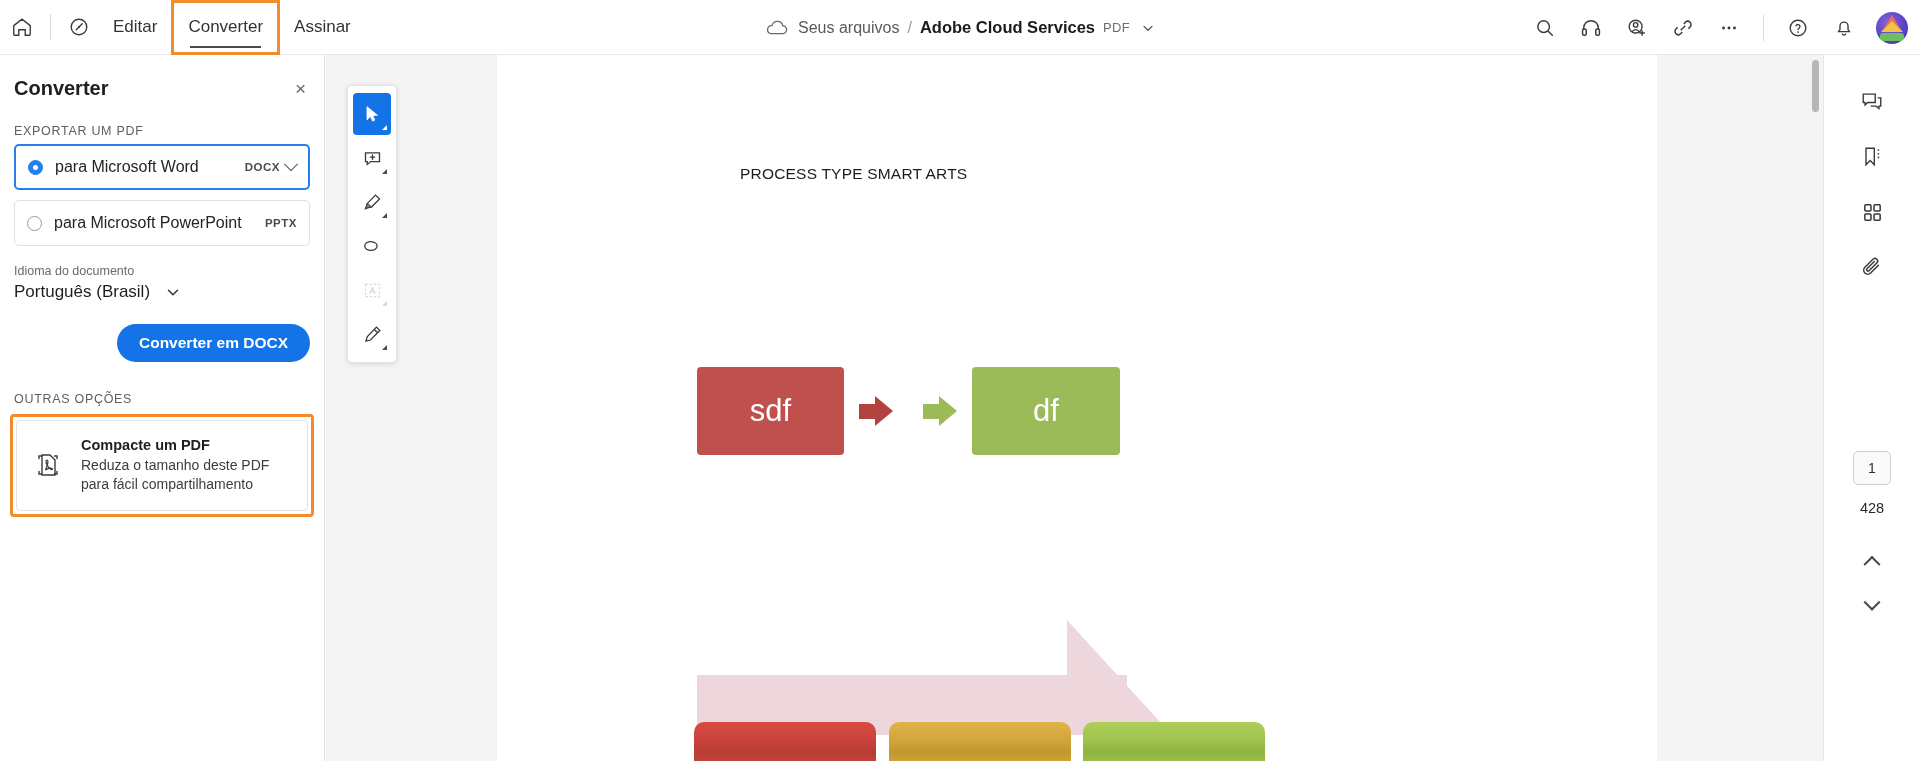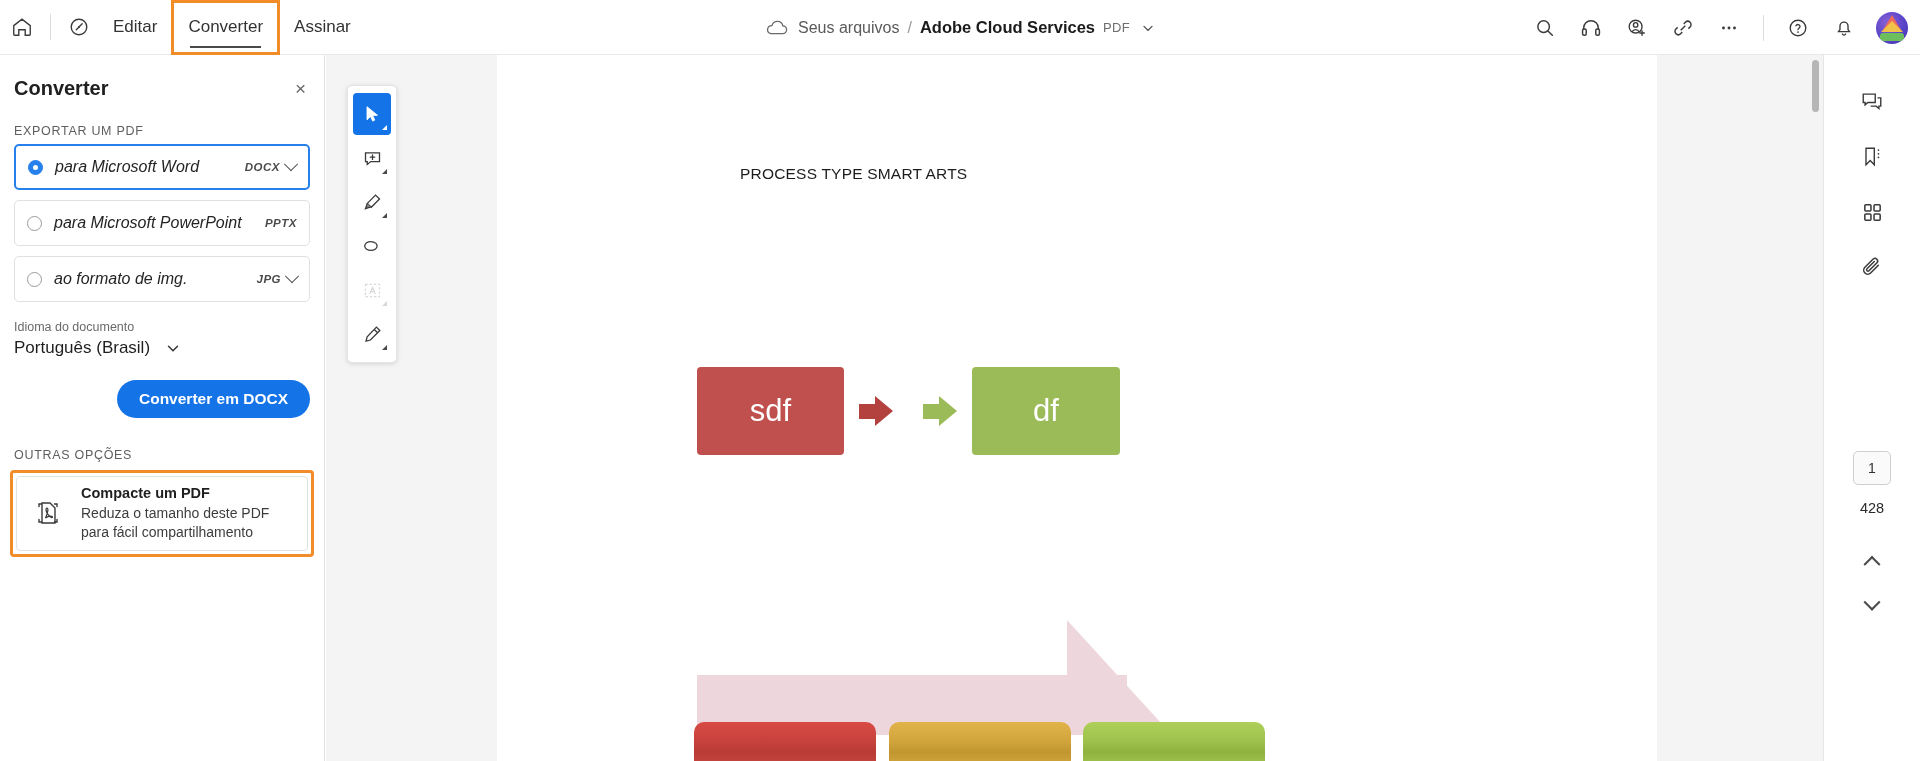--- a/index.html
+++ b/index.html
@@ -96,21 +96,21 @@
   .lp-head {
     display: flex; align-items: center; justify-content: space-between;
     padding: 22px 18px 10px 14px;
   }
   .lp-title { font-size: 20px; font-weight: bold; color: #202020; }
   .lp-close { font-size: 19px; color: #6a6a6a; cursor: pointer; line-height: 1; }
   .lp-sub {
     font-size: 12.5px; color: #5e5e5e; letter-spacing: .7px;
     padding: 14px 14px 6px 14px;
   }
-  .opt-list { padding: 0 14px; font-style: italic; }
+  .opt-list { padding: 0 14px; }
   .opt-row {
     display: flex; align-items: center; justify-content: space-between;
     height: 46px;
     border: 1px solid #e0e0e0; border-radius: 5px;
     margin-bottom: 10px; padding: 0 12px;
     cursor: pointer; background: #fff;
   }
   .opt-row.selected { border: 2px solid #2680eb; }
   .opt-left { display: flex; align-items: center; gap: 12px; }
   .radio {
@@ -141,21 +141,21 @@
   }
 
   .other-label { font-size: 12.5px; color: #5e5e5e; letter-spacing: .7px; padding: 30px 14px 8px 14px; }
   .compact-outer {
     margin: 0 10px 0 10px;
     border: 3px solid #f28c28; border-radius: 4px; padding: 3px;
   }
   .compact-card {
     display: flex; align-items: center; gap: 16px;
     border: 1px solid #e2e2e2; border-radius: 4px;
-    padding: 8px 14px; background: #fff; cursor: pointer;
+    padding: 16px 14px; background: #fff; cursor: pointer;
   }
   .compact-text-t { font-size: 14.5px; font-weight: bold; color: #1f1f1f; margin-bottom: 3px; }
   .compact-text-d { font-size: 14px; color: #3d3d3d; line-height: 1.35; }
 
   
   .vtoolbar {
     position: absolute; left: 347px; top: 85px;
     width: 50px;
     background: #ffffff;
     border: 1px solid #e4e4e4; border-radius: 5px;
@@ -416,30 +416,20 @@
         <span class="opt-left">
           <span class="radio"></span>
           <span class="opt-label">para Microsoft PowerPoint</span>
         </span>
         <span class="opt-right">
           <span class="opt-ext">PPTX</span>
         </span>
       </div>
 
 
-      <div class="opt-row">
-        <span class="opt-left">
-          <span class="radio"></span>
-          <span class="opt-label">ao formato de img.</span>
-        </span>
-        <span class="opt-right">
-          <span class="opt-ext">JPG</span>
-          <span class="chev"></span>
-        </span>
-      </div>
     </div>
 
     <div class="lang-label">Idioma do documento</div>
     <div class="lang-row">
       <span class="lang-val">Português (Brasil)</span>
       <span>
         <svg width="18" height="18" viewBox="0 0 20 20" fill="none" stroke="#333" stroke-width="1.6">
           <path d="M5 8l5 5 5-5" stroke-linecap="round"></path>
         </svg>
       </span>

